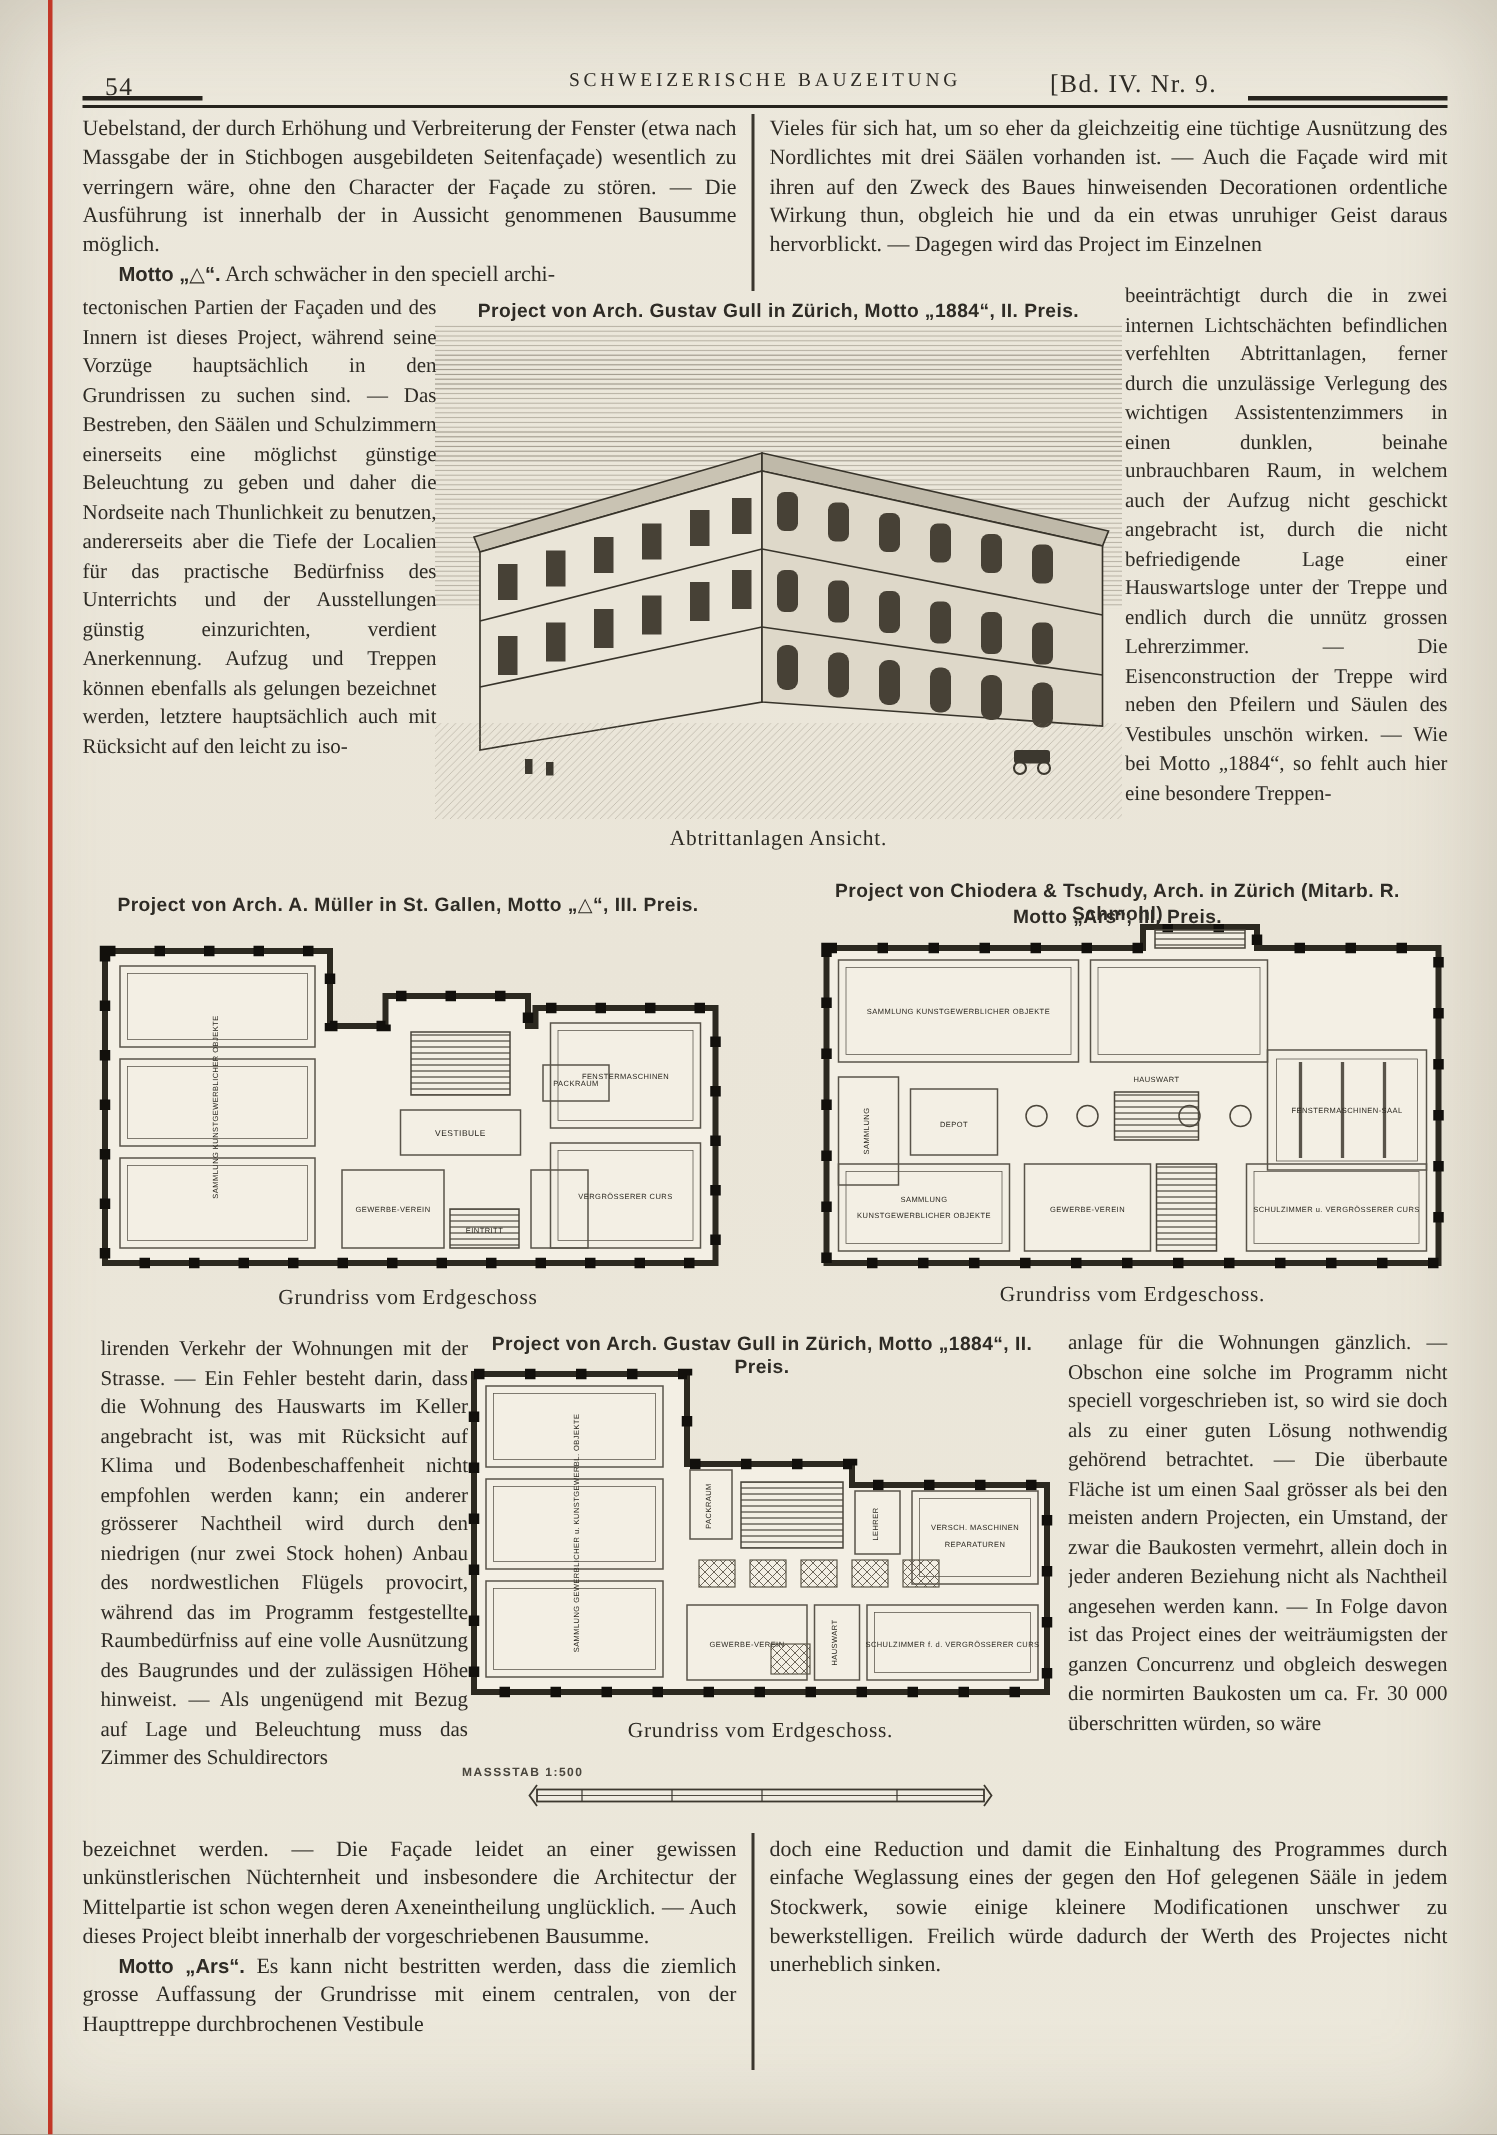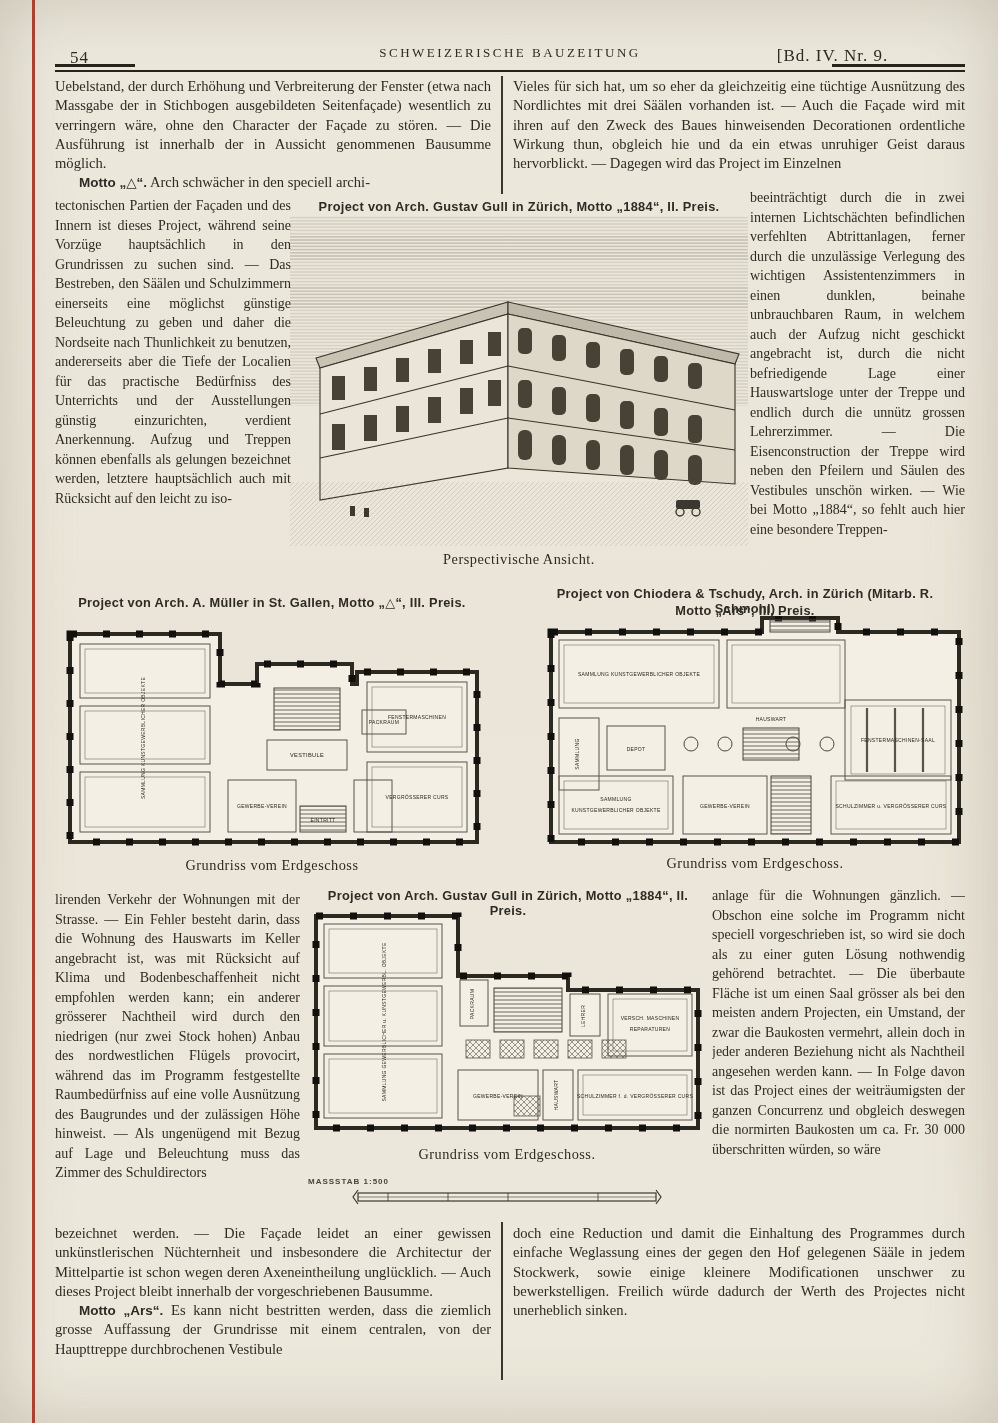--- a/index.html
+++ b/index.html
@@ -5,21 +5,21 @@
   html,body{margin:0;padding:0;background:#8f897c;}
   .sheet{position:absolute;top:0;left:0;width:998px;height:1423px;overflow:hidden;
     background:linear-gradient(180deg,#ece8dc 0%,#eae5d8 45%,#ece8db 100%);
     box-shadow:inset 0 0 70px rgba(110,100,80,.28);
     font-family:"Liberation Serif","DejaVu Serif",serif;color:#2e2b25;}
   .abs{position:absolute;}
   .redline{left:32px;top:0;width:3px;height:1423px;background:#c23727;}
   .rule{background:#26231d;}
   .hdr-num{left:70px;top:48px;font-size:17px;letter-spacing:1px;}
   .hdr-title{left:55px;top:45px;width:910px;text-align:center;font-size:13px;letter-spacing:2.5px;}
-  .hdr-issue{left:700px;top:46px;width:265px;text-align:center;font-size:17px;letter-spacing:1px;}
+  .hdr-issue{left:700px;top:46px;width:265px;text-align:left;font-size:17px;letter-spacing:1px;}
   .col{ text-align:justify;overflow:hidden;font-size:14.6px;line-height:19.3px;}
   .narrow{font-size:14px;line-height:19.5px;}
   .col p{margin:0;}
   .pind{text-indent:24px;}
   .lead{font-family:"Liberation Sans","DejaVu Sans",sans-serif;font-weight:bold;font-size:13.5px;}
   .capb{font-family:"Liberation Sans","DejaVu Sans",sans-serif;font-weight:bold;font-size:12.8px;
         text-align:center;letter-spacing:.3px;}
   .caps{font-size:14.3px;text-align:center;letter-spacing:.5px;}
   .scale-lbl{font-family:"Liberation Sans","DejaVu Sans",sans-serif;font-weight:bold;font-size:8px;
         text-align:left;letter-spacing:1px;color:#4a463d;}
@@ -117,21 +117,21 @@
     </g>
     <rect x="0" y="266" width="458" height="64" fill="url(#hD)" opacity="0.38"></rect>
     <g fill="#3c382f">
       <rect x="386" y="284" width="24" height="9" rx="2"></rect>
       <circle cx="390" cy="296" r="4" fill="none" stroke="#3c382f" stroke-width="1.4"></circle>
       <circle cx="406" cy="296" r="4" fill="none" stroke="#3c382f" stroke-width="1.4"></circle>
       <rect x="60" y="290" width="5" height="10"></rect>
         <rect x="74" y="292" width="5" height="9"></rect>
     </g>
   </svg>
-  <div class="abs caps" style="left:290px;top:551px;width:458px;">Perspectivische Ansicht.</div>
+  <div class="abs caps" style="left:290px;top:551px;width:458px;">Abtrittanlagen Ansicht.</div>
 
   <div class="abs capb" style="left:62px;top:595px;width:420px;">Project von Arch. A. Müller in St. Gallen, Motto „△“, III. Preis.</div>
   <div class="abs capb" style="left:525px;top:586px;width:440px;">Project von Chiodera &amp; Tschudy, Arch. in Zürich (Mitarb. R. Schmohl)</div>
   <div class="abs capb" style="left:525px;top:603px;width:440px;">Motto „Ars“, III. Preis.</div>
 
   <svg class="abs" style="left:62px;top:620px;" width="420" height="232" viewBox="0 0 420 232">
     <defs>
       <pattern id="st" width="6" height="4" patternUnits="userSpaceOnUse">
         <line x1="0" y1="2" x2="6" y2="2" stroke="#4a453b" stroke-width="0.8"></line>
       </pattern>
@@ -209,21 +209,21 @@
     <text class="plbl2" x="71" y="185">SAMMLUNG</text>
     <text class="plbl2" x="71" y="196">KUNSTGEWERBLICHER OBJEKTE</text>
     <text class="plbl2" x="180" y="192">GEWERBE-VEREIN</text>
     <text class="plbl2" x="346" y="192">SCHULZIMMER u. VERGRÖSSERER CURS</text>
     <text class="plbl2" transform="rotate(-90 34,138)" x="34" y="138">SAMMLUNG</text>
   </svg>
   <div class="abs caps" style="left:545px;top:855px;width:420px;">Grundriss vom Erdgeschoss.</div>
 
   <div class="abs capb" style="left:308px;top:888px;width:400px;">Project von Arch. Gustav Gull in Zürich, Motto „1884“, II. Preis.</div>
 
-  <div class="abs col narrow" style="left:55px;top:890px;width:245px;height:330px;">
+  <div class="abs col narrow" style="left:67px;top:890px;width:245px;height:330px;">
     <p><span>lirenden Verkehr der Wohnungen mit der Strasse. — Ein Fehler besteht darin, dass die Wohnung des Hauswarts im Keller angebracht ist, was mit Rücksicht auf Klima und Bodenbeschaffenheit nicht empfohlen werden kann; ein anderer grösserer Nachtheil wird durch den niedrigen (nur zwei Stock hohen) Anbau des nordwestlichen Flügels provocirt, während das im Programm festgestellte Raumbedürfniss auf eine volle Ausnützung des Baugrundes und der zulässigen Höhe hinweist. — Als ungenügend mit Bezug auf Lage und Beleuchtung muss das Zimmer des Schuldirectors</span></p>
   </div>
   <div class="abs col narrow" style="left:712px;top:886px;width:253px;height:334px;">
     <p><span>anlage für die Wohnungen gänzlich. — Obschon eine solche im Programm nicht speciell vorgeschrieben ist, so wird sie doch als zu einer guten Lösung nothwendig gehörend betrachtet. — Die überbaute Fläche ist um einen Saal grösser als bei den meisten andern Projecten, ein Umstand, der zwar die Baukosten vermehrt, allein doch in jeder anderen Beziehung nicht als Nachtheil angesehen werden kann. — In Folge davon ist das Project eines der weiträumigsten der ganzen Concurrenz und obgleich deswegen die normirten Baukosten um ca. Fr. 30 000 überschritten würden, so wäre</span></p>
   </div>
 
   <svg class="abs" style="left:308px;top:910px;" width="398" height="230" viewBox="0 0 398 230">
     <path d="M8,6 H150 V66 H260 V80 H390 V218 H8 Z" fill="#f3efe4" stroke="#2c2920" stroke-width="4"></path>
     <path d="M8,6 H150 V66 H260 V80 H390 V218 H8 Z" fill="none" stroke="#12100c" stroke-width="7" stroke-dasharray="7 27"></path>
     <g fill="none" stroke="#59544a" stroke-width="1">

